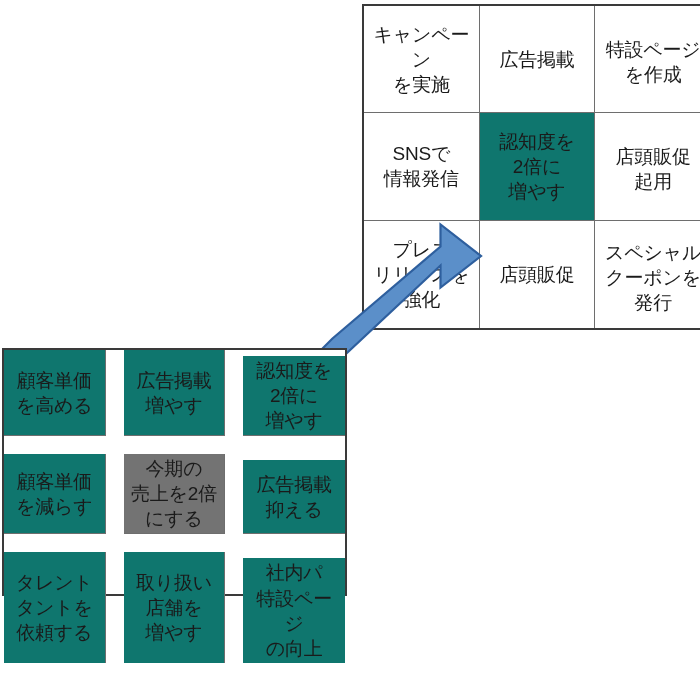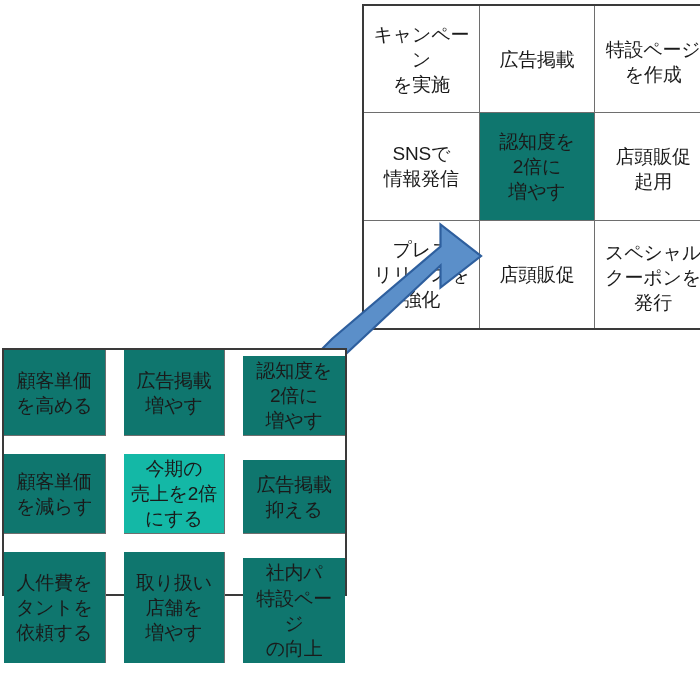--- a/index.html
+++ b/index.html
@@ -64,21 +64,21 @@
     font-size: 19px;
     line-height: 1.32;
     color: #1a1a1a;
     letter-spacing: -0.2px;
     white-space: pre-line;
     font-weight: 400;
   }
 
   
   .fill-light { background: #0f766e; }
-  .fill-mid   { background: #14b8a6; }
+  .fill-mid   { background: #737373; }
 
   
   #arrow-layer {
     position: absolute;
     left: 0;
     top: 0;
     width: 700px;
     height: 700px;
     z-index: 3;
     pointer-events: none;
@@ -157,21 +157,21 @@
     <div class="cell fill-mid">
         <span class="cell-text">今期の
 売上を2倍
 にする</span>
       </div>
     <div class="cell fill-light">
         <span class="cell-text">広告掲載
 抑える</span>
       </div>
     <div class="cell fill-light">
-        <span class="cell-text">人件費を
+        <span class="cell-text">タレント
 タントを
 依頼する</span>
       </div>
     <div class="cell fill-light">
         <span class="cell-text">取り扱い
 店舗を
 増やす</span>
       </div>
     <div class="cell fill-light">
         <span class="cell-text">社内パ

